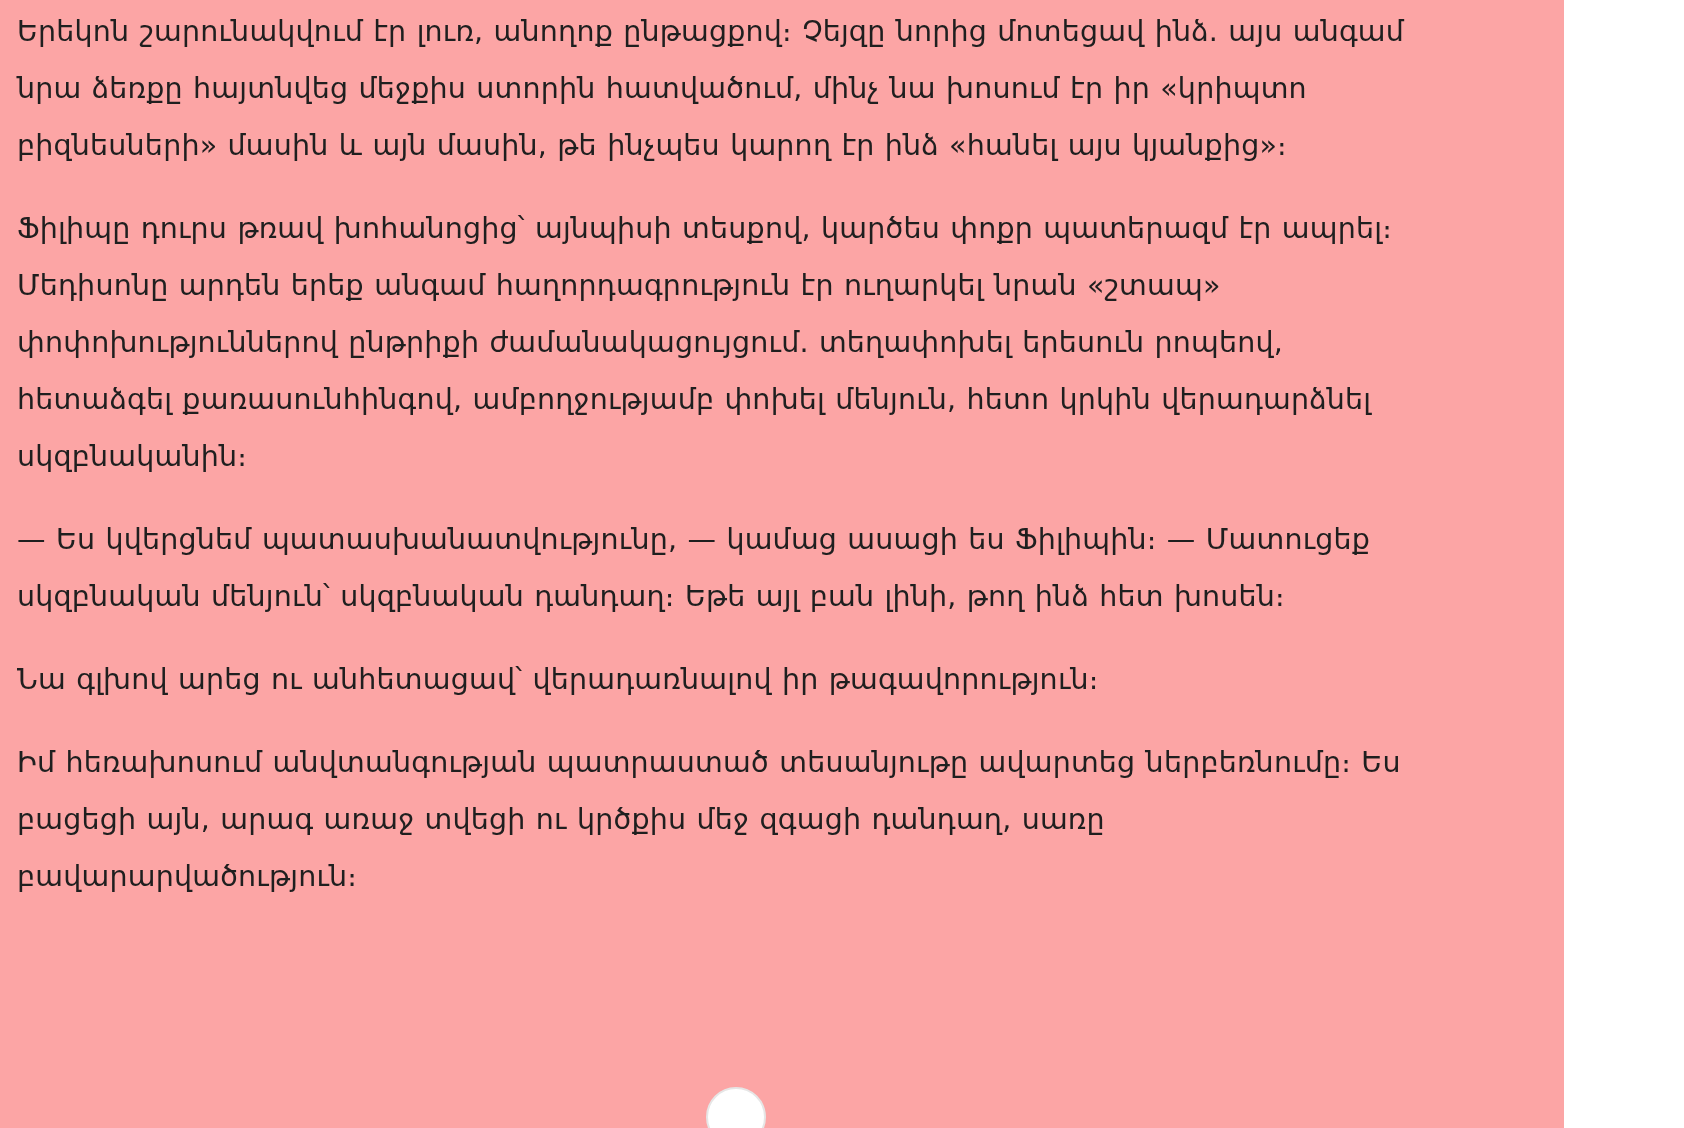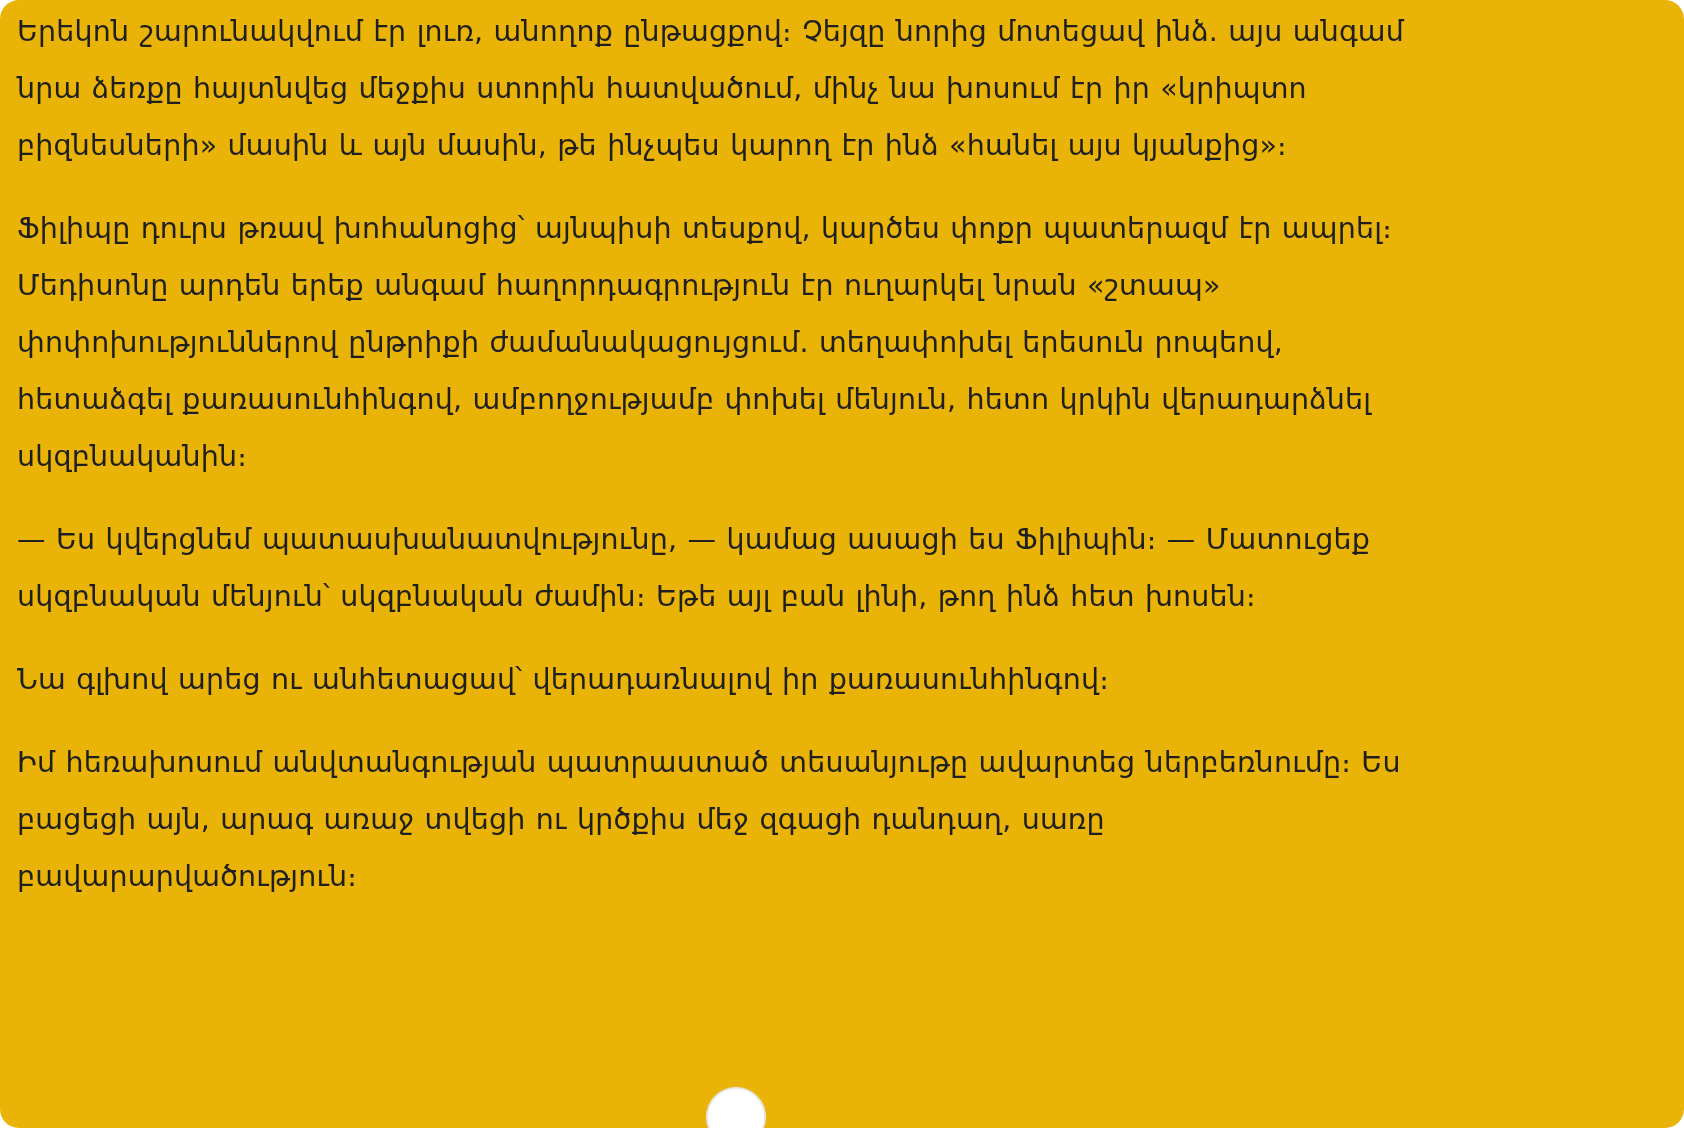--- a/index.html
+++ b/index.html
@@ -5,26 +5,25 @@
   html, body {
     margin: 0;
     padding: 0;
     background: #ffffff;
     width: 1684px;
     height: 1128px;
     overflow: hidden;
   }
   .page {
     position: relative;
-    width: 1684px;
+    width: 1564px;
     height: 1128px;
-    background: #eab308;
+    background: #fca5a5;
     font-family: "DejaVu Sans", "Liberation Sans", sans-serif;
     color: #1f1f1f;
-    border-radius: 19px;
   }
   .text-column {
     position: absolute;
     top: 0;
     left: 17px;
     width: 1428px;
   }
   .para {
     margin: 0 0 26px 0;
     font-size: 28.5px;
@@ -48,18 +47,18 @@
     box-sizing: border-box;
   }
 </style>
 </head>
 <body>
 
 <div class="page">
   <div class="text-column">
     <p class="para">Երեկոն շարունակվում էր լուռ, անողոք ընթացքով։ Չեյզը նորից մոտեցավ ինձ. այս անգամ նրա ձեռքը հայտնվեց մեջքիս ստորին հատվածում, մինչ նա խոսում էր իր «կրիպտո բիզնեսների» մասին և այն մասին, թե ինչպես կարող էր ինձ «հանել այս կյանքից»։</p>
     <p class="para">Ֆիլիպը դուրս թռավ խոհանոցից՝ այնպիսի տեսքով, կարծես փոքր պատերազմ էր ապրել։ Մեդիսոնը արդեն երեք անգամ հաղորդագրություն էր ուղարկել նրան «շտապ» փոփոխություններով ընթրիքի ժամանակացույցում. տեղափոխել երեսուն րոպեով, հետաձգել քառասունհինգով, ամբողջությամբ փոխել մենյուն, հետո կրկին վերադարձնել սկզբնականին։</p>
-    <p class="para">— Ես կվերցնեմ պատասխանատվությունը, — կամաց ասացի ես Ֆիլիպին։ — Մատուցեք սկզբնական մենյուն՝ սկզբնական ժամին։ Եթե այլ բան լինի, թող ինձ հետ խոսեն։</p>
-    <p class="para">Նա գլխով արեց ու անհետացավ՝ վերադառնալով իր քառասունհինգով։</p>
+    <p class="para">— Ես կվերցնեմ պատասխանատվությունը, — կամաց ասացի ես Ֆիլիպին։ — Մատուցեք սկզբնական մենյուն՝ սկզբնական դանդաղ։ Եթե այլ բան լինի, թող ինձ հետ խոսեն։</p>
+    <p class="para">Նա գլխով արեց ու անհետացավ՝ վերադառնալով իր թագավորություն։</p>
     <p class="para">Իմ հեռախոսում անվտանգության պատրաստած տեսանյութը ավարտեց ներբեռնումը։ Ես բացեցի այն, արագ առաջ տվեցի ու կրծքիս մեջ զգացի դանդաղ, սառը բավարարվածություն։</p>
   </div>
   <div class="partial-circle"></div>
 </div>
 
 </body></html>

